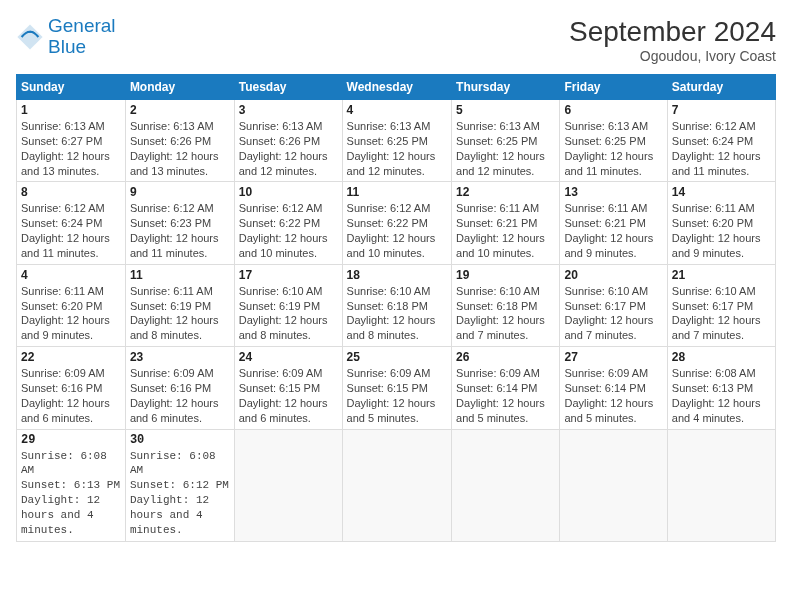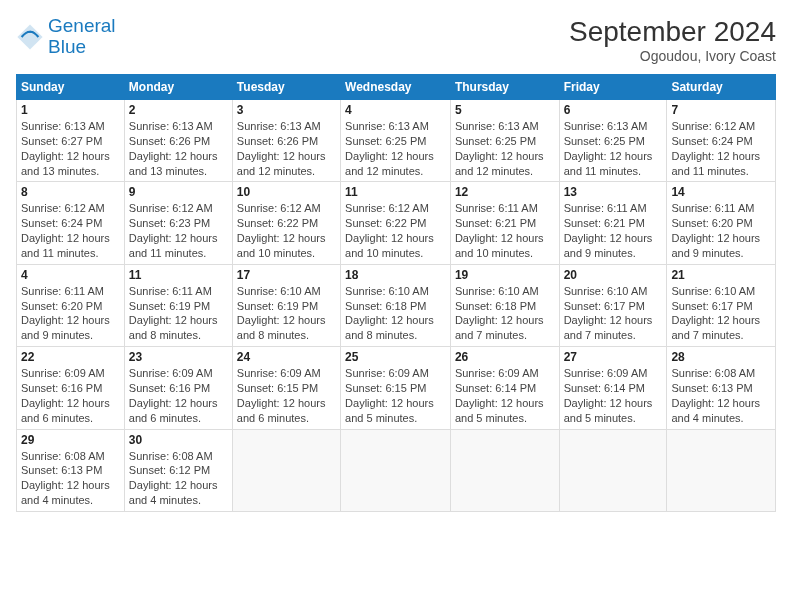--- a/index.html
+++ b/index.html
@@ -82,20 +82,21 @@
       display: block;
       margin-bottom: 2px;
     }
     .day-info {
       font-size: 11px;
       color: #444;
       line-height: 1.35;
     }
     .last-row td {
       height: 70px;
+      font-family: Liberation Mono, monospace;
     }
   </style>
 </head>
 <body>
 
 <div class="container">
   <div class="header">
     <div class="logo">
       <svg class="logo-icon" viewBox="0 0 40 40">
         <polygon points="20,2 38,20 20,38 2,20" fill="#1a7abf" opacity="0.2"></polygon>

